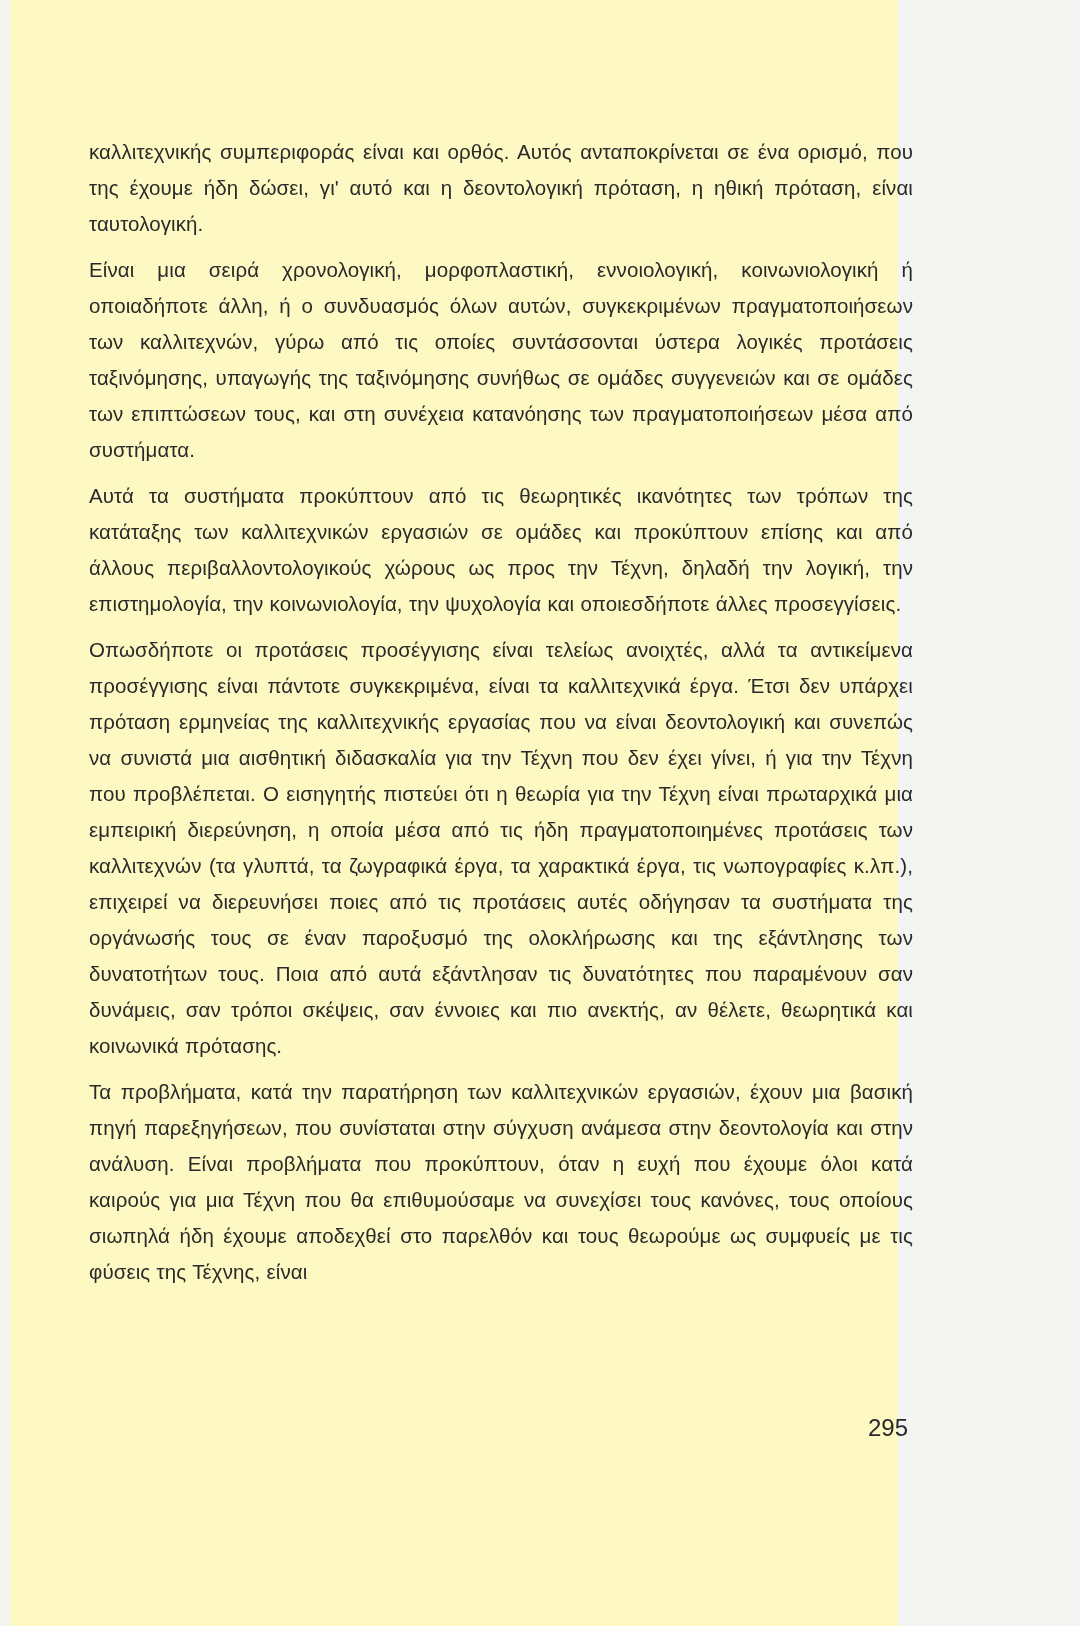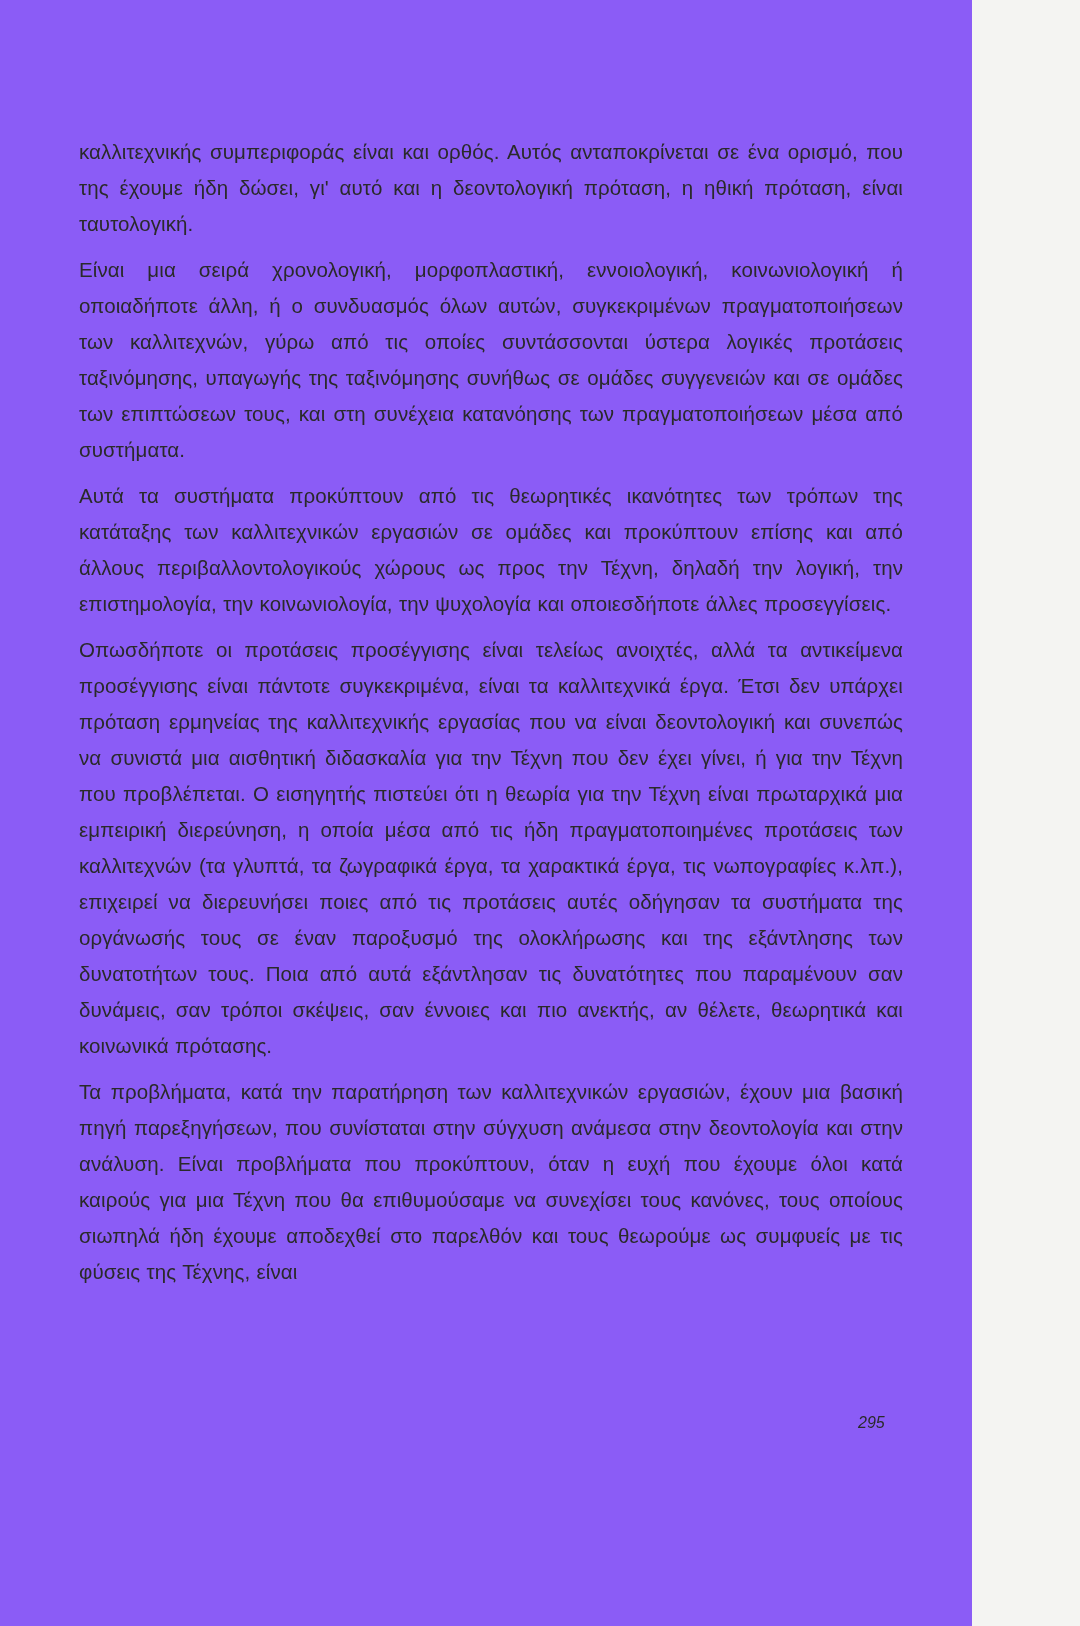--- a/index.html
+++ b/index.html
@@ -10,47 +10,46 @@
     body {
       width: 1080px;
       height: 1626px;
       position: relative;
       overflow: hidden;
       font-family: "Liberation Sans", "DejaVu Sans", sans-serif;
       color: #2a2a2a;
     }
     .page {
       position: absolute;
-      left: 0; top: 0;
-      width: 972px;
+      left: 10px; top: 0;
+      width: 888px;
       height: 1626px;
-      background: #8b5cf6;
+      background: #fef9c3;
     }
     .text-block {
       position: absolute;
       left: 79px;
       top: 134px;
       width: 824px;
     }
     .para {
       margin: 0 0 10px 0;
       font-size: 20.5px;
       line-height: 36px;
       text-align: justify;
       text-align-last: left;
       letter-spacing: 0.1px;
       word-spacing: 0.5px;
     }
     .page-number {
       position: absolute;
       left: 858px;
       top: 1414px;
-      font-size: 16px;
+      font-size: 24px;
       color: #2a2a2a;
-      font-style: italic;
     }
   </style>
 </head>
 <body>
 
 <div class="page">
   <div class="text-block">
     <p class="para">καλλιτεχνικής συμπεριφοράς είναι και ορθός. Αυτός ανταποκρίνεται σε ένα ορισμό, που της έχουμε ήδη δώσει, γι' αυτό και η δεοντολογική πρόταση, η ηθική πρόταση, είναι ταυτολογική.</p>
     <p class="para">Είναι μια σειρά χρονολογική, μορφοπλαστική, εννοιολογική, κοινωνιολογική ή οποιαδήποτε άλλη, ή ο συνδυασμός όλων αυτών, συγκεκριμένων πραγματοποιήσεων των καλλιτεχνών, γύρω από τις οποίες συντάσσονται ύστερα λογικές προτάσεις ταξινόμησης, υπαγωγής της ταξινόμησης συνήθως σε ομάδες συγγενειών και σε ομάδες των επιπτώσεων τους, και στη συνέχεια κατανόησης των πραγματοποιήσεων μέσα από συστήματα.</p>
     <p class="para">Αυτά τα συστήματα προκύπτουν από τις θεωρητικές ικανότητες των τρόπων της κατάταξης των καλλιτεχνικών εργασιών σε ομάδες και προκύπτουν επίσης και από άλλους περιβαλλοντολογικούς χώρους ως προς την Τέχνη, δηλαδή την λογική, την επιστημολογία, την κοινωνιολογία, την ψυχολογία και οποιεσδήποτε άλλες προσεγγίσεις.</p>

